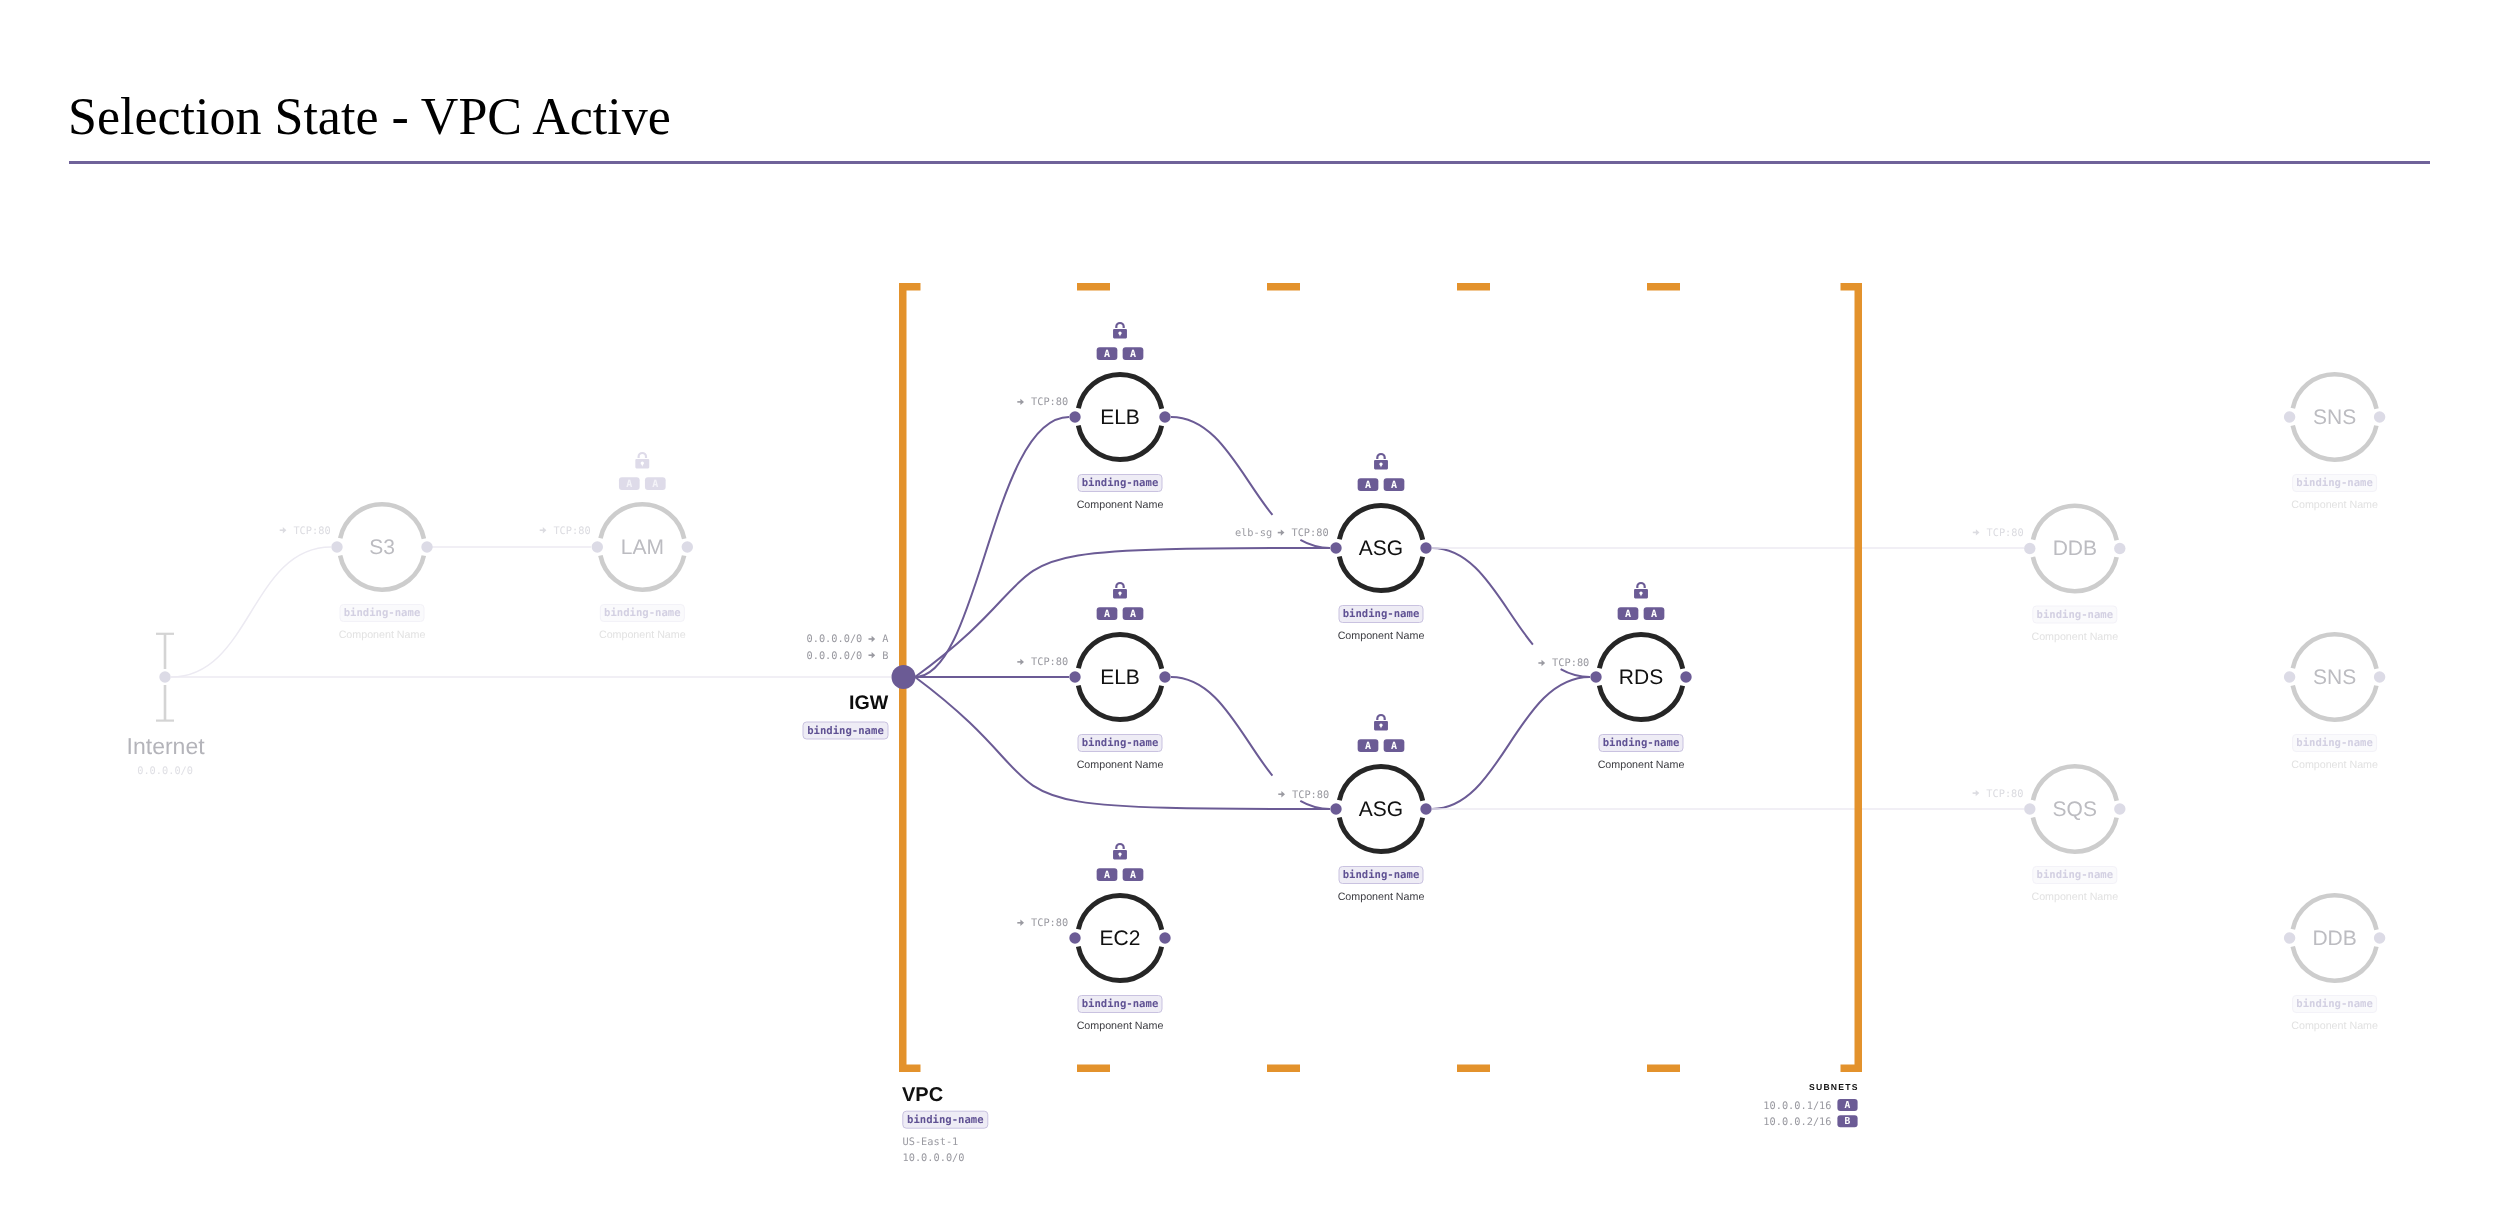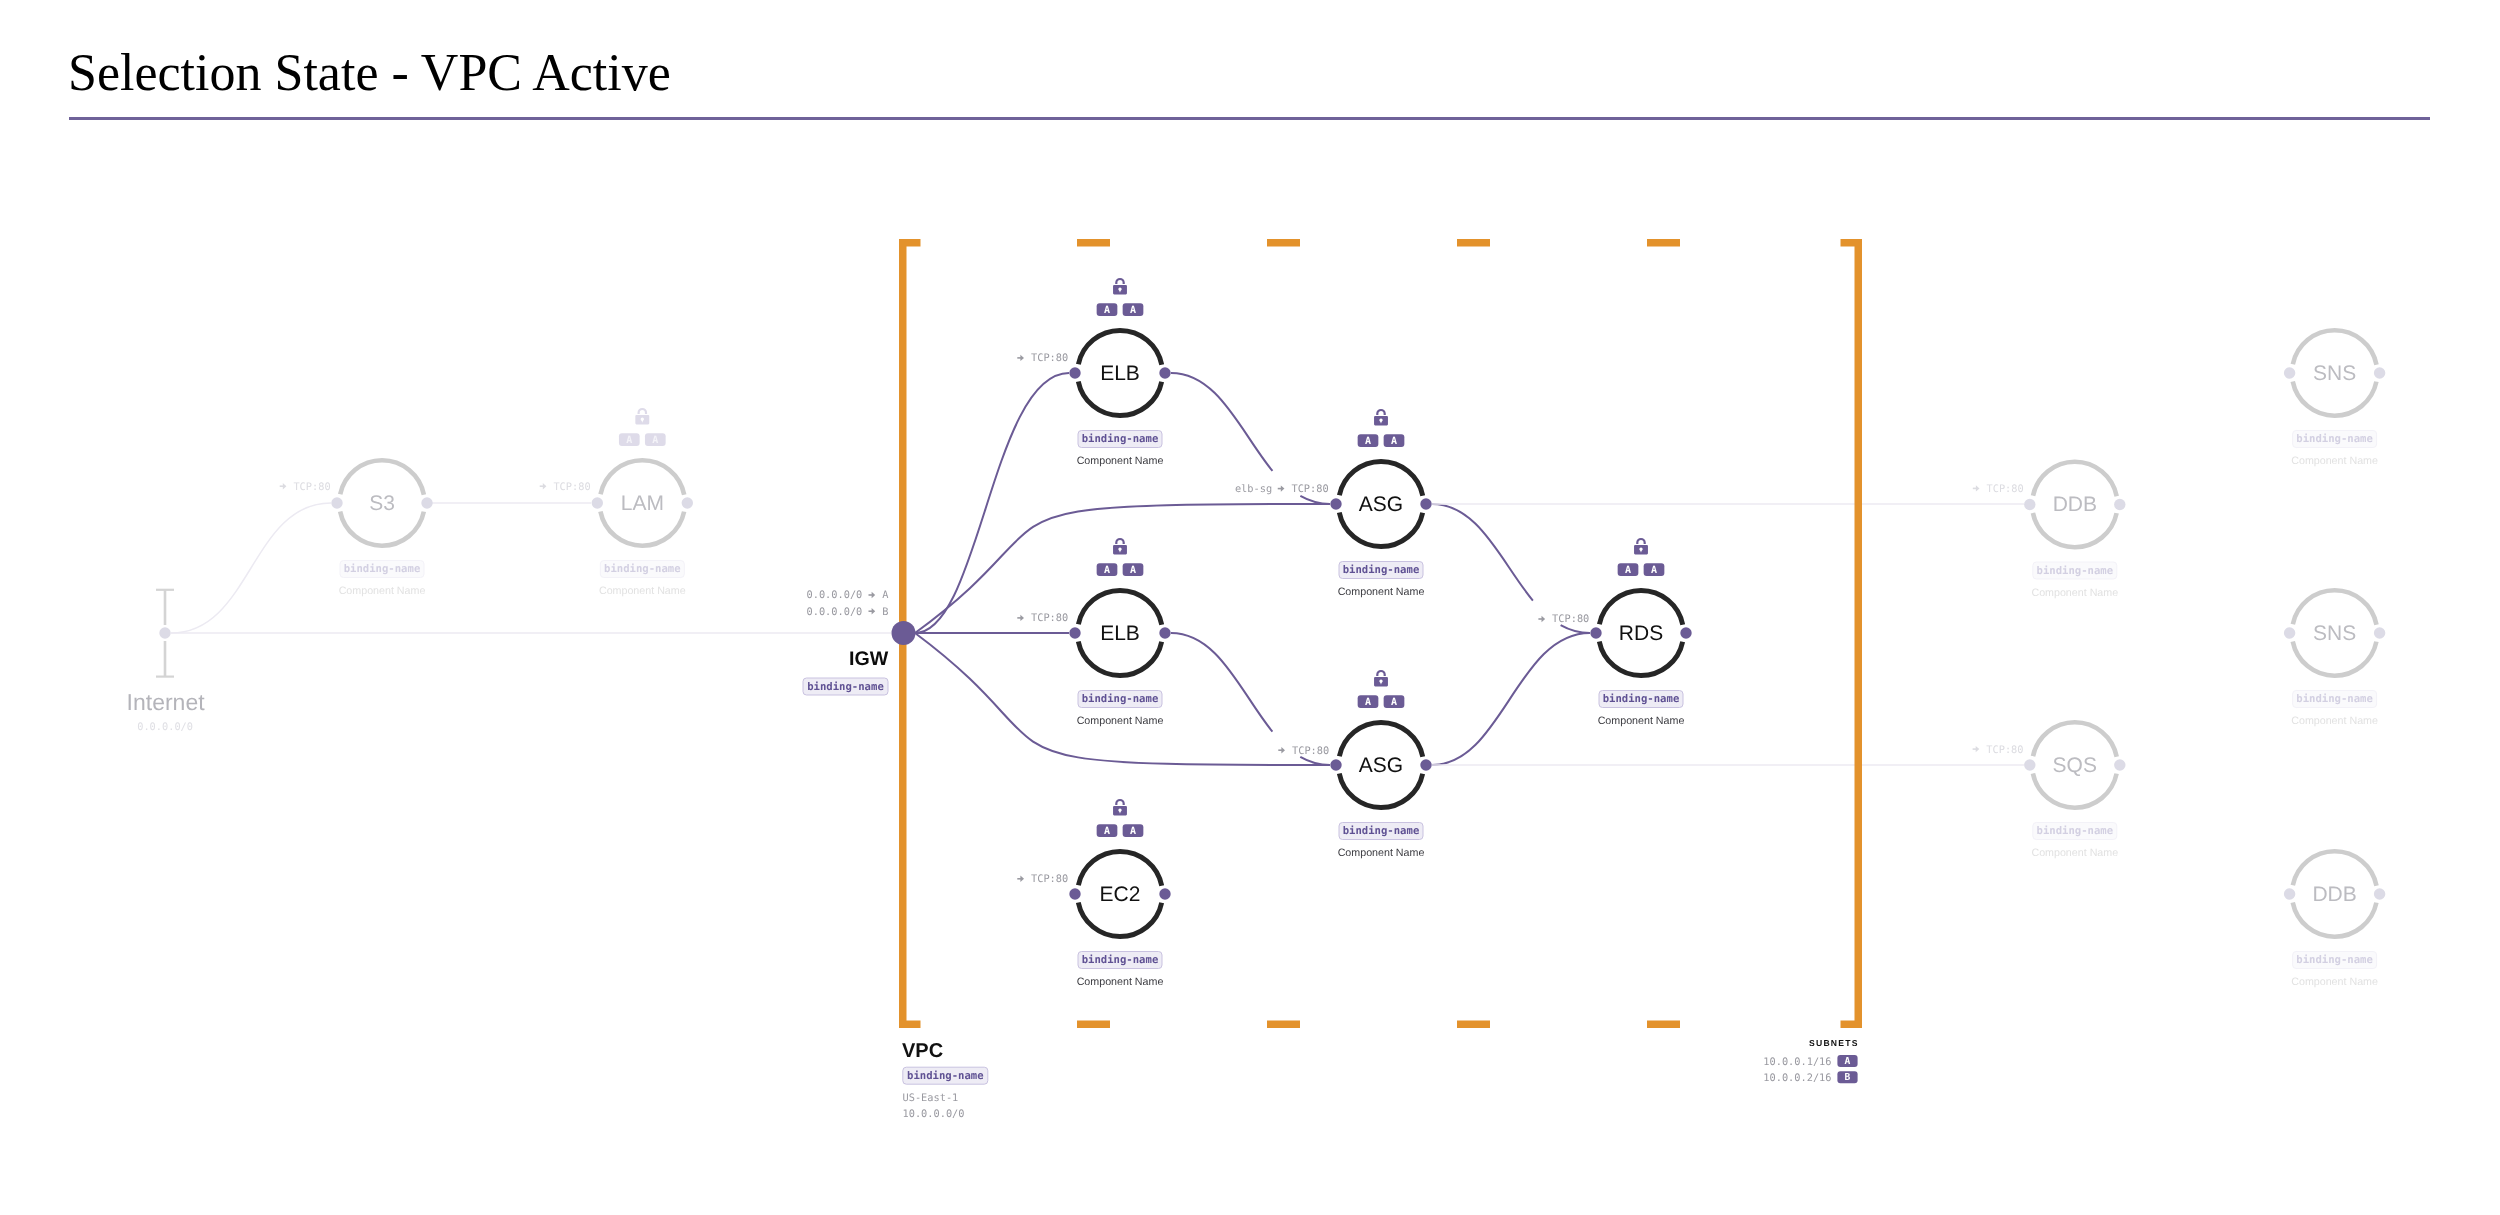--- a/index.html
+++ b/index.html
@@ -1,19 +1,19 @@
 <!DOCTYPE html>
 <html><head>
 <meta charset="utf-8">
 <title>Selection State - VPC Active</title>
 <style>
   html,body{margin:0;padding:0;background:#ffffff;}
   body{width:2500px;height:1215px;overflow:hidden;
        font-family:"Liberation Sans",sans-serif;-webkit-font-smoothing:antialiased;}
-  #root{position:relative;width:2500px;height:876px;background:#fff;}
+  #root{position:relative;width:2500px;height:876px;background:#fff;margin-top:44px;}
   .title{position:absolute;left:68px;top:43px;font-family:"Liberation Serif",serif;
          font-size:52px;color:#000000;white-space:nowrap;}
   .title-rule{position:absolute;left:69px;top:117px;width:2361px;height:3px;background:#6f6299;}
   svg.canvas{position:absolute;left:0;top:0;width:2500px;height:1215px;overflow:visible;
              shape-rendering:geometricPrecision;text-rendering:geometricPrecision;}
   svg.canvas text{-webkit-font-smoothing:antialiased;}
 </style>
 </head>
 <body>
 

